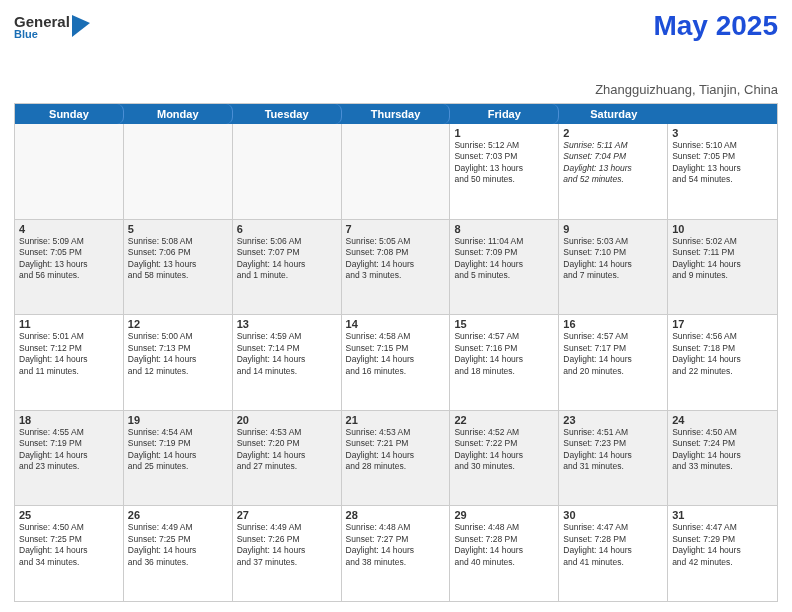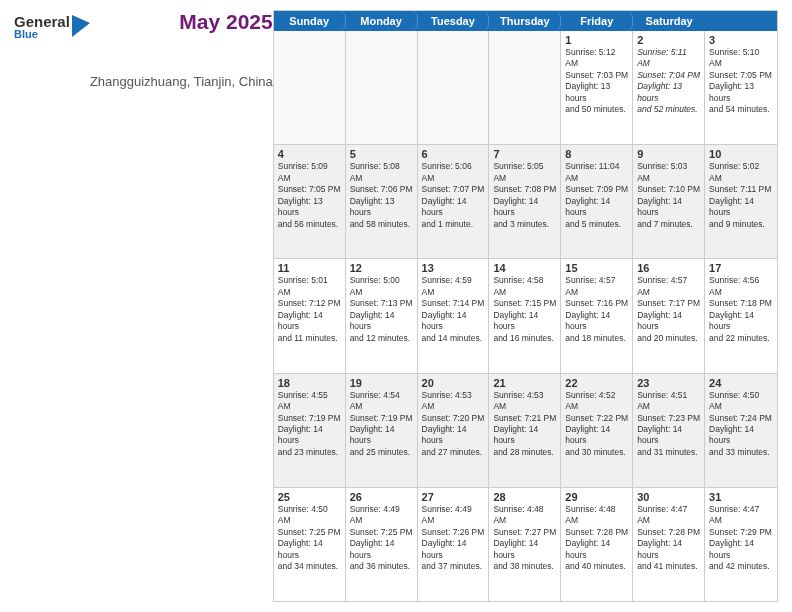--- a/index.html
+++ b/index.html
@@ -8,21 +8,21 @@
       background: #fff;
       width: 792px;
       height: 612px;
       overflow: hidden;
     }
     .page {
       width: 792px;
       height: 612px;
       padding: 10px 14px 10px 14px;
       display: flex;
-      flex-direction: row;
+      flex-direction: column;
     }
     .header {
       display: flex;
       justify-content: space-between;
       align-items: flex-start;
       margin-bottom: 6px;
     }
     .logo {
       display: flex;
       align-items: center;
@@ -46,23 +46,23 @@
     .logo-icon {
       width: 18px;
       height: 22px;
       margin-left: 2px;
       margin-top: -2px;
     }
     .title-block {
       text-align: right;
     }
     .month-year {
-      font-size: 21px;
-      font-weight: bold;
-      color: #701a75;
+      font-size: 28px;
+      font-weight: bold;
+      color: #1d4ed8;
     }
     .location {
       font-size: 13px;
       color: #555;
       margin-top: 40px;
     }
     .calendar {
       flex: 1;
       display: flex;
       flex-direction: column;

